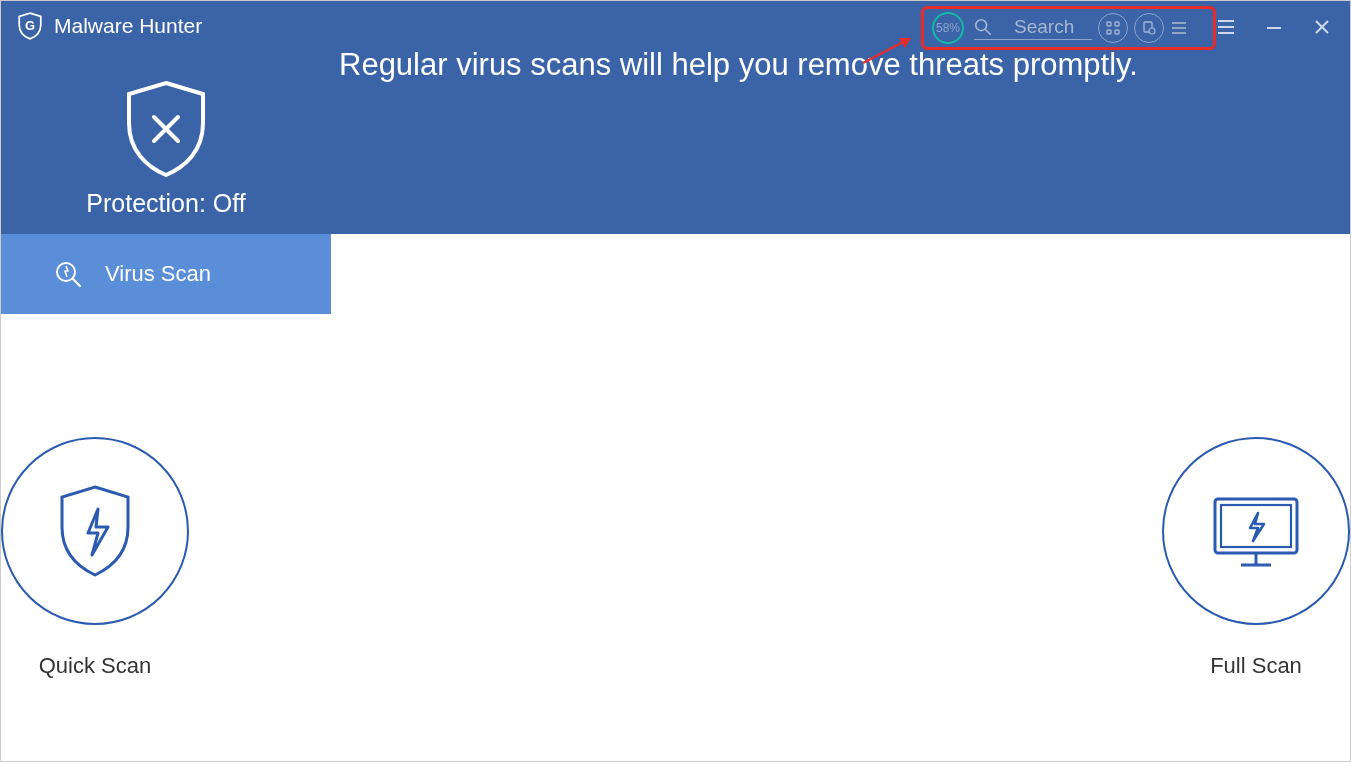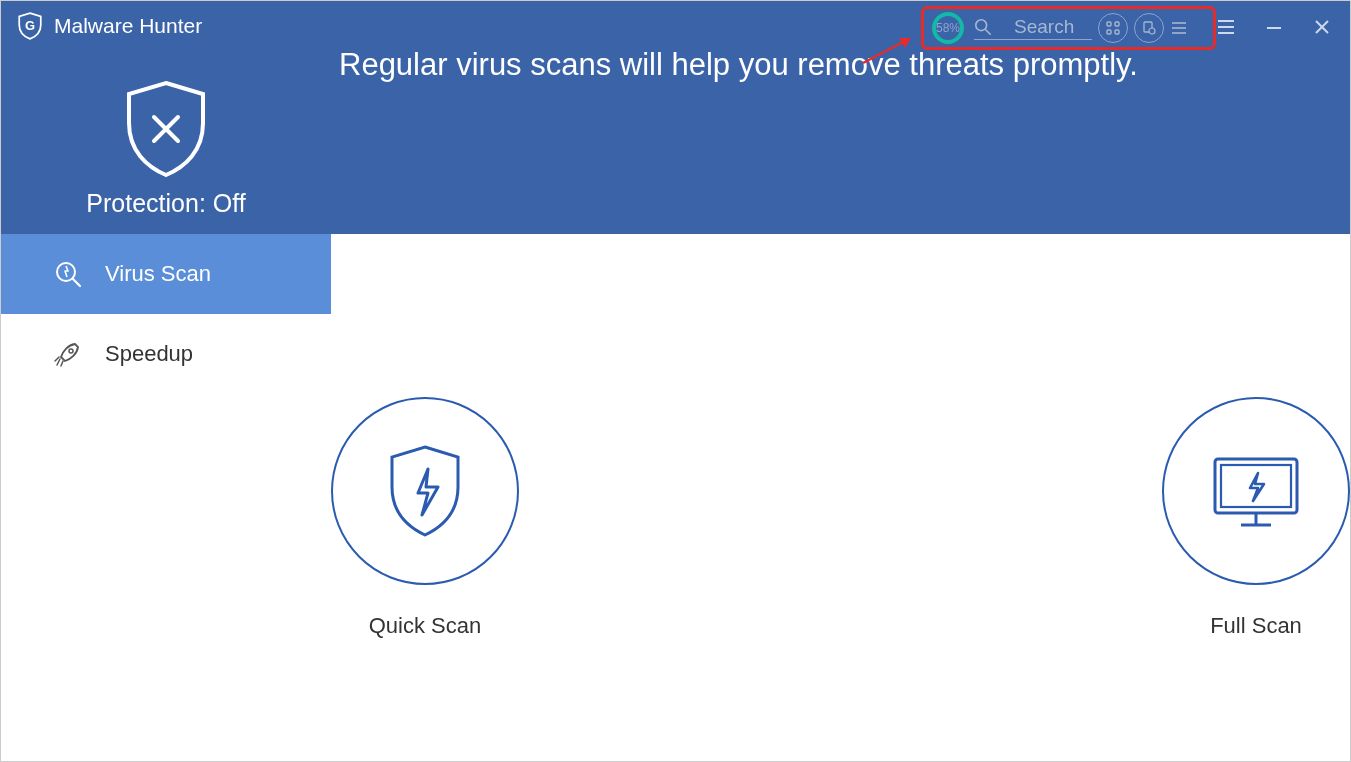--- a/index.html
+++ b/index.html
@@ -66,21 +66,21 @@
   display: flex; align-items: center;
   gap: 6px; padding: 0 8px;
 }
 .arrow {
   position: absolute;
   top: 35px; right: 440px;
   color: #e62b2b;
 }
 .pct-circle {
   width: 32px; height: 32px; border-radius: 50%;
-  border: 4px solid #14b8a6;
+  border: 2px solid #14b8a6;
   display:flex; align-items:center; justify-content:center;
   font-size: 12px; color: #8ea4cc;
 }
 .search-box {
   display:flex; align-items:center; gap:22px;
   border-bottom: 1px solid #8ea4cc;
   padding-bottom: 1px; margin-left: 4px;
 }
 .search-box input {
   background: transparent; border: none; outline: none;
@@ -88,21 +88,21 @@
 }
 .search-box input::placeholder { color: #a7b7d2; }
 .mini-icon {
   width: 30px; height: 30px; border-radius: 50%;
   border: 1.5px solid #8ea4cc;
   display:flex; align-items:center; justify-content:center;
   cursor:pointer; color:#b9c7df;
 }
 .mini-burger { cursor:pointer; color:#b9c7df; }
 
-.body-row { display:flex; height: calc(100% - 233px); }
+.body-row { display:flex; height: calc(100% - 233px); flex-direction: column; }
 .sidebar {
   width: 330px; background: #fff;
 }
 .sidebar-item {
   height: 80px; display:flex; align-items:center;
   padding-left: 50px; gap: 20px;
   font-size: 22px; color: #333; cursor:pointer;
 }
 .sidebar-item.active { background:#5a8ed8; color:#fff; }
 .sidebar-item .side-icon { width:34px; height:34px; display:inline-flex; align-items:center; justify-content:center; }
@@ -222,30 +222,20 @@
     <div class="sidebar-item active">
       <span class="side-icon">
         <svg width="30" height="30" viewBox="0 0 30 30">
             <circle cx="13" cy="13" r="9" fill="none" stroke="#fff" stroke-width="2"></circle>
             <line x1="20" y1="20" x2="27" y2="27" stroke="#fff" stroke-width="2.2" stroke-linecap="round"></line>
             <path d="M13 7 L15 12 L12 12 L14 18" fill="none" stroke="#fff" stroke-width="1.6" stroke-linejoin="round"></path>
           </svg>
       </span>
       <span>Virus Scan</span>
     </div>
-    <div class="sidebar-item">
-      <span class="side-icon">
-        <svg width="30" height="30" viewBox="0 0 30 30">
-            <path d="M22 5 C15 6 10 12 8 18 L12 22 C18 20 24 15 25 8 Z" fill="none" stroke="#555" stroke-width="1.8"></path>
-            <circle cx="18" cy="12" r="2" fill="none" stroke="#555" stroke-width="1.5"></circle>
-            <path d="M7 20 L4 26 M10 22 L8 27 M6 18 L2 22" stroke="#555" stroke-width="1.5" stroke-linecap="round"></path>
-          </svg>
-      </span>
-      <span>Speedup</span>
-    </div>
   </div>
 
   <div class="main">
     <div class="scan-card">
       <div class="scan-circle">
         <svg width="90" height="100" viewBox="0 0 90 100">
             <path d="M45 6 L78 16 V46 C78 72 62 86 45 94 C28 86 12 72 12 46 V16 Z" fill="none" stroke="#2a5bb0" stroke-width="3"></path>
             <path d="M48 28 L38 52 L48 52 L42 74 L58 46 L46 46 Z" fill="none" stroke="#2a5bb0" stroke-width="3" stroke-linejoin="round"></path>
           </svg>
       </div>

